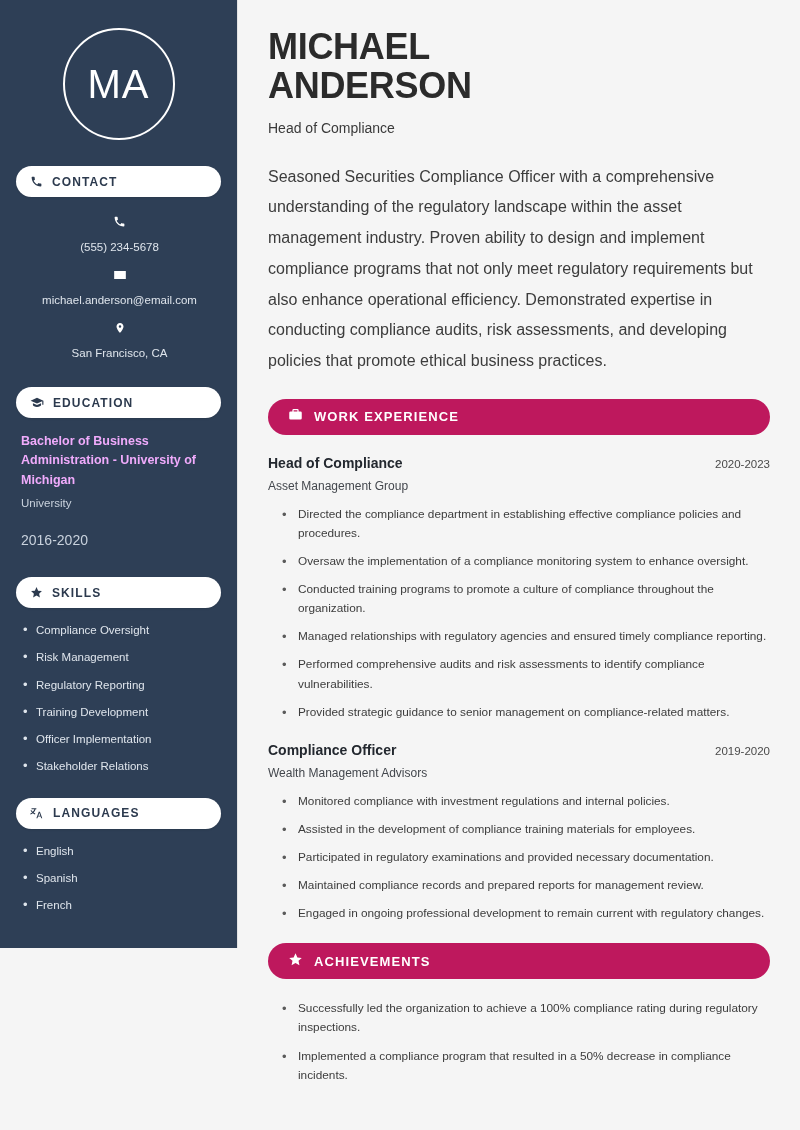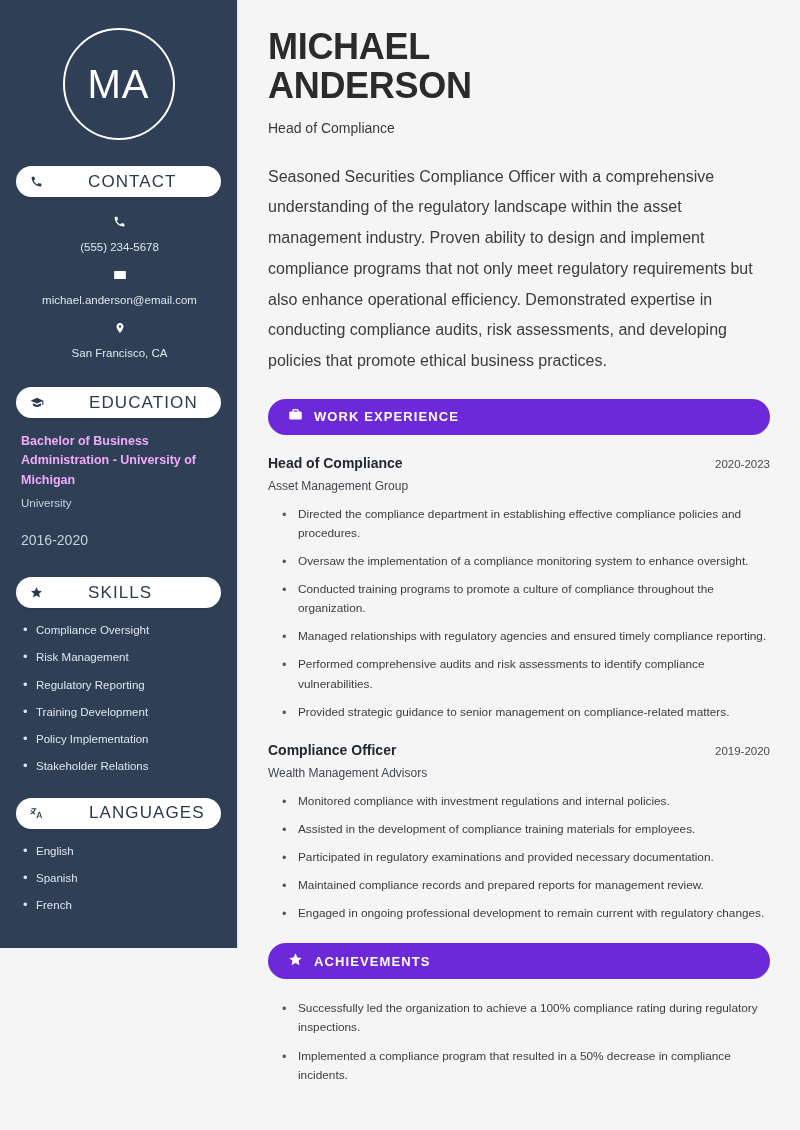--- a/index.html
+++ b/index.html
@@ -30,21 +30,21 @@
   .pill {
     background:#ffffff; color:#2c3a4e;
     border-radius:40px;
     height:31px;
     display:flex; align-items:center;
     padding:0 14px;
     gap:9px;
     margin-bottom:14px;
     box-shadow:0 1px 2px rgba(0,0,0,0.10);
   }
-  .pill .ptxt { font-size:17px; font-weight:400; letter-spacing:1.1px;margin-left:36px; }
+  .pill .ptxt { font-size:12px; font-weight:700; letter-spacing:1.1px; }
   .pill svg { display:block; }
 
   .contact-list { margin-bottom:24px; }
   .contact-row {
     display:flex; align-items:center; gap:12px;
     padding:4px 4px 4px 6px;
     margin-bottom:7px;
     font-size:11.5px; color:#dfe5ec;flex-direction:column;
   }
   .contact-row .cicon { width:14px; display:flex; justify-content:center; flex:0 0 14px; }
@@ -70,21 +70,21 @@
     font-size:36px; font-weight:700; color:#2b2b2b;
     line-height:1.08; letter-spacing:-0.3px; text-transform:uppercase;
   }
   .role { font-size:14px; color:#3a3a3a; margin-top:14px; }
   .summary {
     font-size:16px; color:#3c3c3c; line-height:1.92;
     margin-top:26px; margin-bottom:22px;
   }
 
   .secbar {
-    background:#6d28d9; color:#ffffff;
+    background:#be185d; color:#ffffff;
     border-radius:40px; height:36px;
     display:flex; align-items:center; gap:11px;
     padding:0 20px; margin-bottom:20px;
   }
   .secbar .stxt { font-size:13px; font-weight:700; letter-spacing:1.1px; }
 
   .job { margin-bottom:20px; }
   .job-head { display:flex; justify-content:space-between; align-items:baseline; }
   .job-title { font-size:14px; font-weight:700; color:#23282f; }
   .job-dates { font-size:11.5px; color:#4a4a4a; }
@@ -170,21 +170,21 @@
           </svg>
       </span>
       <span class="ptxt">SKILLS</span>
     </div>
 
     <ul class="side-list">
       <li>Compliance Oversight</li>
       <li>Risk Management</li>
       <li>Regulatory Reporting</li>
       <li>Training Development</li>
-      <li>Policy Implementation</li>
+      <li>Officer Implementation</li>
       <li>Stakeholder Relations</li>
     </ul>
 
     <div class="pill">
       <span>
         <svg width="14" height="14" viewBox="0 0 24 24" fill="#2c3a4e">
             <path d="M11.3 4H2.6v1.7h4.9c-.4 1.6-1.4 3.1-2.8 4.3-.9-.8-1.6-1.7-2.1-2.7H.9c.6 1.5 1.6 2.9 2.8 4-1 .8-2.1 1.4-3.3 1.8l.5 1.6c1.5-.5 2.8-1.3 4-2.3 1.1.9 2.4 1.7 3.7 2.2l.6-1.6c-1.1-.4-2.1-1-3-1.7 1.7-1.6 2.9-3.6 3.3-5.6h1.4V4h-.6zM17 10h-2l-4.1 11h1.9l1-2.8h4.4l1 2.8H21L17 10zm-2.6 6.6L16 12l1.6 4.6h-3.2z"></path>
           </svg>
       </span>
       <span class="ptxt">LANGUAGES</span>

